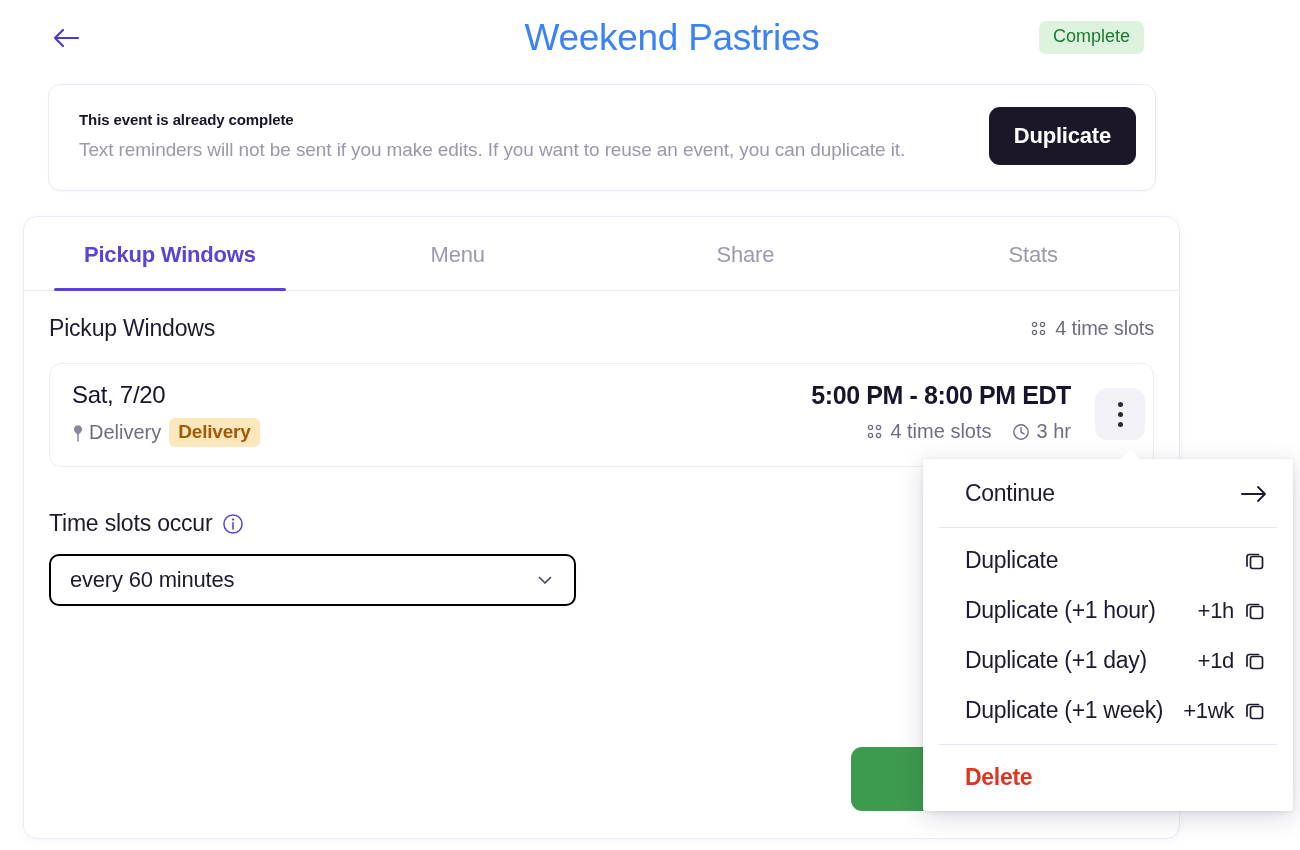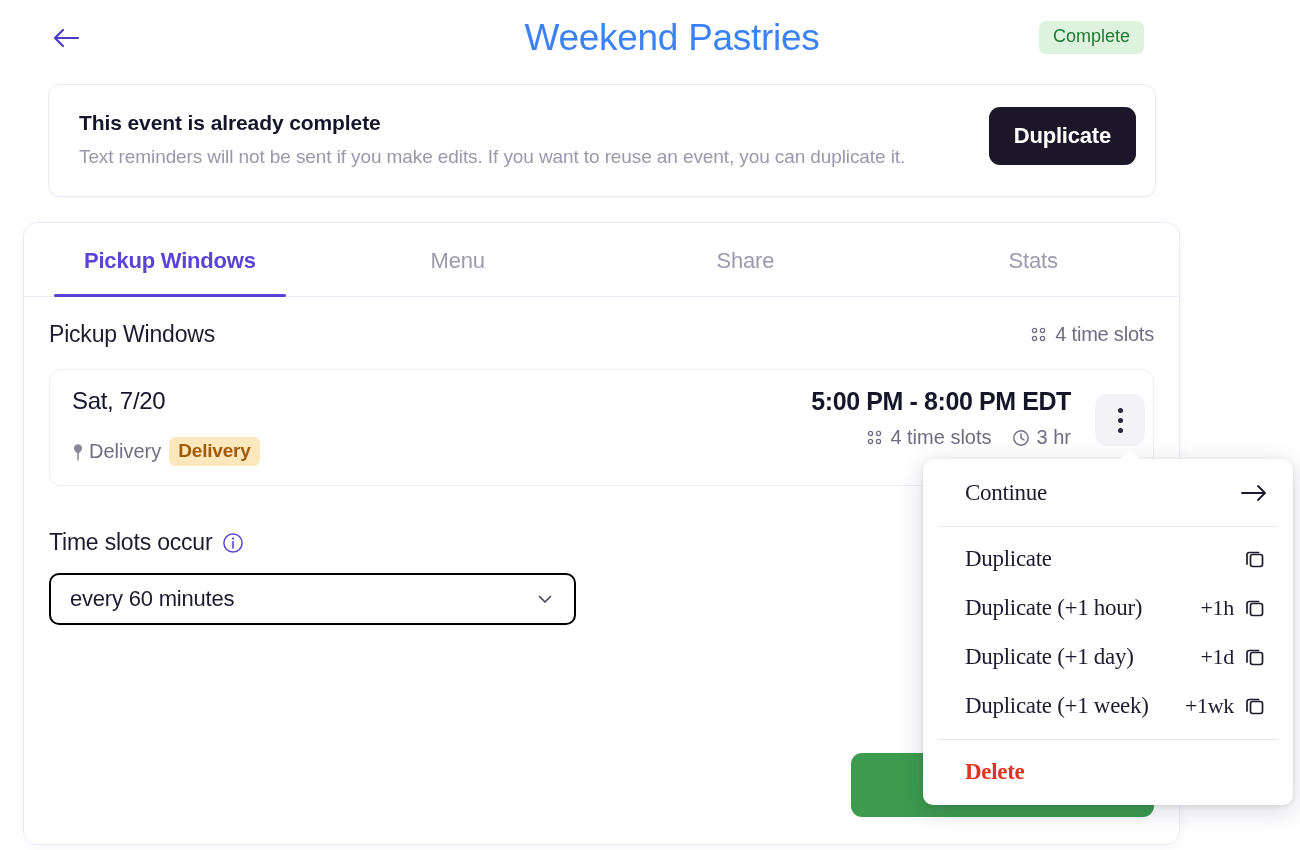--- a/index.html
+++ b/index.html
@@ -66,21 +66,21 @@
     margin: 9px 144px 0 48px;
     border: 1px solid #ebe9f5;
     border-radius: 12px;
     background: #fff;
     padding: 26px 30px 28px;
     position: relative;
     min-height: 107px;
     box-shadow: 0 1px 2px rgba(30,25,70,0.03);
   }
   .alert-title {
-    font-size: 21px;
+    font-size: 15px;
     font-weight: 700;
     color: #16152a;
     margin-bottom: 11px;
     letter-spacing: -0.1px;
   }
   .alert-sub {
     font-size: 19px;
     color: #9a98ab;
     letter-spacing: -0.1px;
   }
@@ -178,21 +178,21 @@
     display: flex;
     justify-content: space-between;
     align-items: flex-start;
     position: relative;
     min-height: 93px;
   }
   .pw-date {
     font-size: 24px;
     color: #16152a;
     letter-spacing: -0.3px;
-    margin-bottom: 22px;
+    margin-bottom: 9px;
   }
   .pw-sub {
     display: flex;
     align-items: center;
     gap: 8px;
   }
   .pw-loc {
     display: flex;
     align-items: center;
     gap: 5px;
@@ -317,25 +317,24 @@
     overflow: hidden;
   }
 
   
   .menu {
     position: absolute;
     left: 923px;
     top: 459px;
     width: 370px;
     background: #ffffff;
-    border-radius: 10px;
+    border-radius: 2px;
     box-shadow: 0 6px 26px rgba(25,20,60,0.16), 0 1px 4px rgba(25,20,60,0.10);
     padding: 10px 0 8px;
     z-index: 50;
-    font-family: Liberation Serif, serif;
   }
   .menu::before {
     content: "";
     position: absolute;
     top: -9px;
     left: 196px;
     width: 0; height: 0;
     border-left: 11px solid transparent;
     border-right: 11px solid transparent;
     border-bottom: 10px solid #ffffff;

